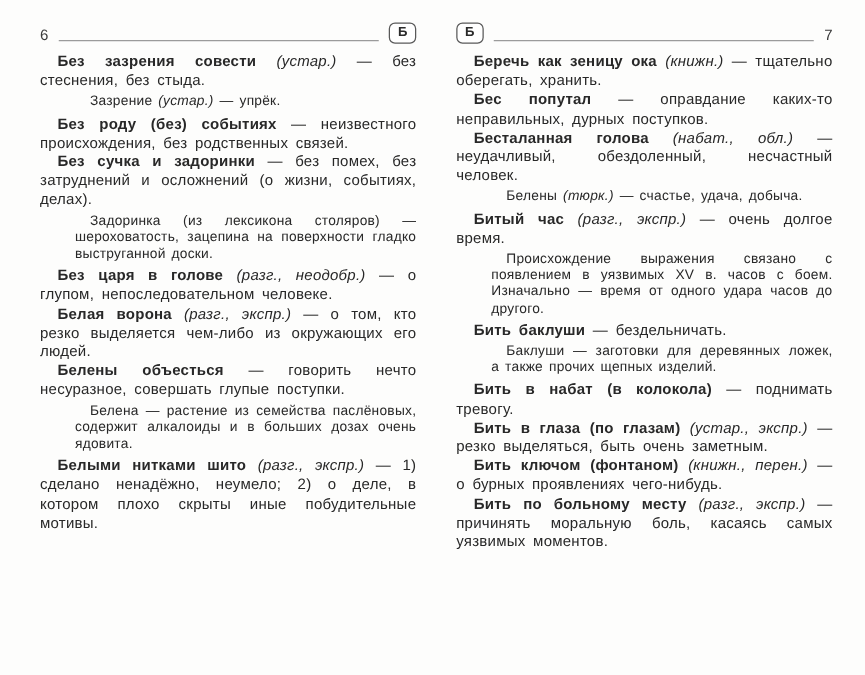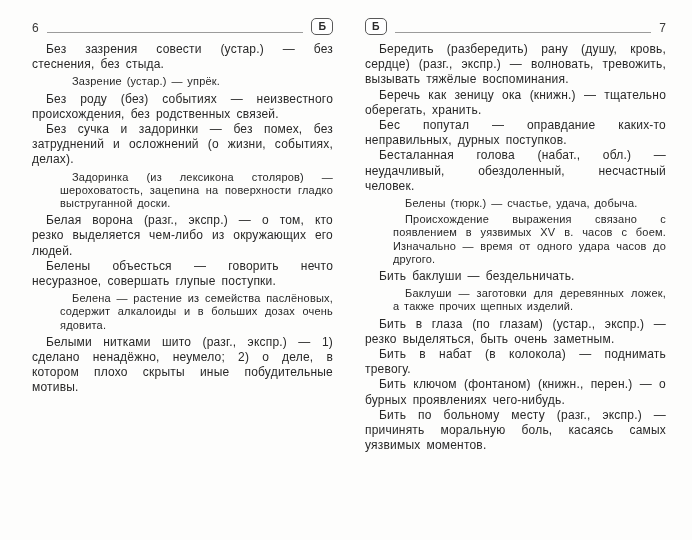--- a/index.html
+++ b/index.html
@@ -61,62 +61,63 @@
   }
   .page-body p { margin: 0; }
   p.entry { text-indent: 14px; }
   p.note {
     font-size: 11px;
     line-height: 13.2px;
     margin: 3px 0 3px 28px;
     text-indent: 12px;
     word-spacing: 1.5px;
   }
-  .seg-b { font-weight: 400; }
-  .seg-i { }
+  .seg-b { font-weight: 700; }
+  .seg-i { font-style: italic; }
 </style>
 </head>
 <body>
 
 <div class="spread">
 
   <section class="page">
     <header class="page-header">
       <span class="page-num">6</span>
       <span class="hrule"></span>
       <span class="letter-badge">Б</span>
     </header>
     <div class="page-body">
         <p class="entry"><span class="seg-b">Без зазрения совести </span><span class="seg-i">(устар.)</span><span> — без стеснения, без стыда.</span></p>
         <p class="note"><span>Зазрение </span><span class="seg-i">(устар.)</span><span> — упрёк.</span></p>
         <p class="entry"><span class="seg-b">Без роду (без) событиях </span><span>— неизвестного происхождения, без родственных связей.</span></p>
         <p class="entry"><span class="seg-b">Без сучка и задоринки </span><span>— без помех, без затруднений и осложнений (о жизни, событиях, делах).</span></p>
         <p class="note"><span>Задоринка (из лексикона столяров) — шероховатость, зацепина на поверхности гладко выструганной доски.</span></p>
+        <p class="entry"><span class="seg-b">Без царя в голове </span><span class="seg-i">(разг., неодобр.)</span><span> — о глупом, непоследовательном человеке.</span></p>
         <p class="entry"><span class="seg-b">Белая ворона </span><span class="seg-i">(разг., экспр.)</span><span> — о том, кто резко выделяется чем-либо из окружающих его людей.</span></p>
         <p class="entry"><span class="seg-b">Белены объесться </span><span>— говорить нечто несуразное, совершать глупые поступки.</span></p>
         <p class="note"><span>Белена — растение из семейства паслёновых, содержит алкалоиды и в больших дозах очень ядовита.</span></p>
         <p class="entry"><span class="seg-b">Белыми нитками шито </span><span class="seg-i">(разг., экспр.)</span><span> — 1) сделано ненадёжно, неумело; 2) о деле, в котором плохо скрыты иные побудительные мотивы.</span></p>
       </div>
   </section>
 
   <section class="page">
     <header class="page-header">
       <span class="letter-badge">Б</span>
       <span class="hrule"></span>
       <span class="page-num">7</span>
     </header>
     <div class="page-body">
-        <p class="entry"><span class="seg-b">Бередить (разбередить) рану (душу, кровь, сердце) </span><span class="seg-i">(разг., экспр.)</span><span> — волновать, тревожить, вызывать тяжёлые воспоминания.</span></p>
         <p class="entry"><span class="seg-b">Беречь как зеницу ока </span><span class="seg-i">(книжн.)</span><span> — тщательно оберегать, хранить.</span></p>
         <p class="entry"><span class="seg-b">Бес попутал </span><span>— оправдание каких-то неправильных, дурных поступков.</span></p>
         <p class="entry"><span class="seg-b">Бесталанная голова </span><span class="seg-i">(набат., обл.)</span><span> — неудачливый, обездоленный, несчастный человек.</span></p>
         <p class="note"><span>Белены </span><span class="seg-i">(тюрк.)</span><span> — счастье, удача, добыча.</span></p>
+        <p class="entry"><span class="seg-b">Битый час </span><span class="seg-i">(разг., экспр.)</span><span> — очень долгое время.</span></p>
         <p class="note"><span>Происхождение выражения связано с появлением в уязвимых XV в. часов с боем. Изначально — время от одного удара часов до другого.</span></p>
         <p class="entry"><span class="seg-b">Бить баклуши </span><span>— бездельничать.</span></p>
         <p class="note"><span>Баклуши — заготовки для деревянных ложек, а также прочих щепных изделий.</span></p>
+        <p class="entry"><span class="seg-b">Бить в набат (в колокола) </span><span>— поднимать тревогу.</span></p>
         <p class="entry"><span class="seg-b">Бить в глаза (по глазам) </span><span class="seg-i">(устар., экспр.)</span><span> — резко выделяться, быть очень заметным.</span></p>
-        <p class="entry"><span class="seg-b">Бить в набат (в колокола) </span><span>— поднимать тревогу.</span></p>
         <p class="entry"><span class="seg-b">Бить ключом (фонтаном) </span><span class="seg-i">(книжн., перен.)</span><span> — о бурных проявлениях чего-нибудь.</span></p>
         <p class="entry"><span class="seg-b">Бить по больному месту </span><span class="seg-i">(разг., экспр.)</span><span> — причинять моральную боль, касаясь самых уязвимых моментов.</span></p>
       </div>
   </section>
 
 </div>
 
 </body></html>

